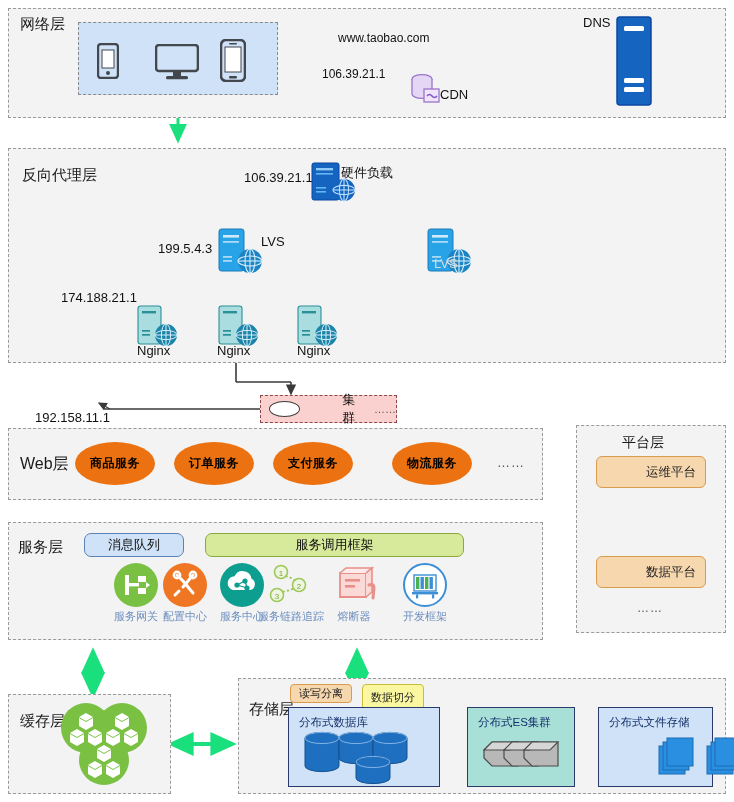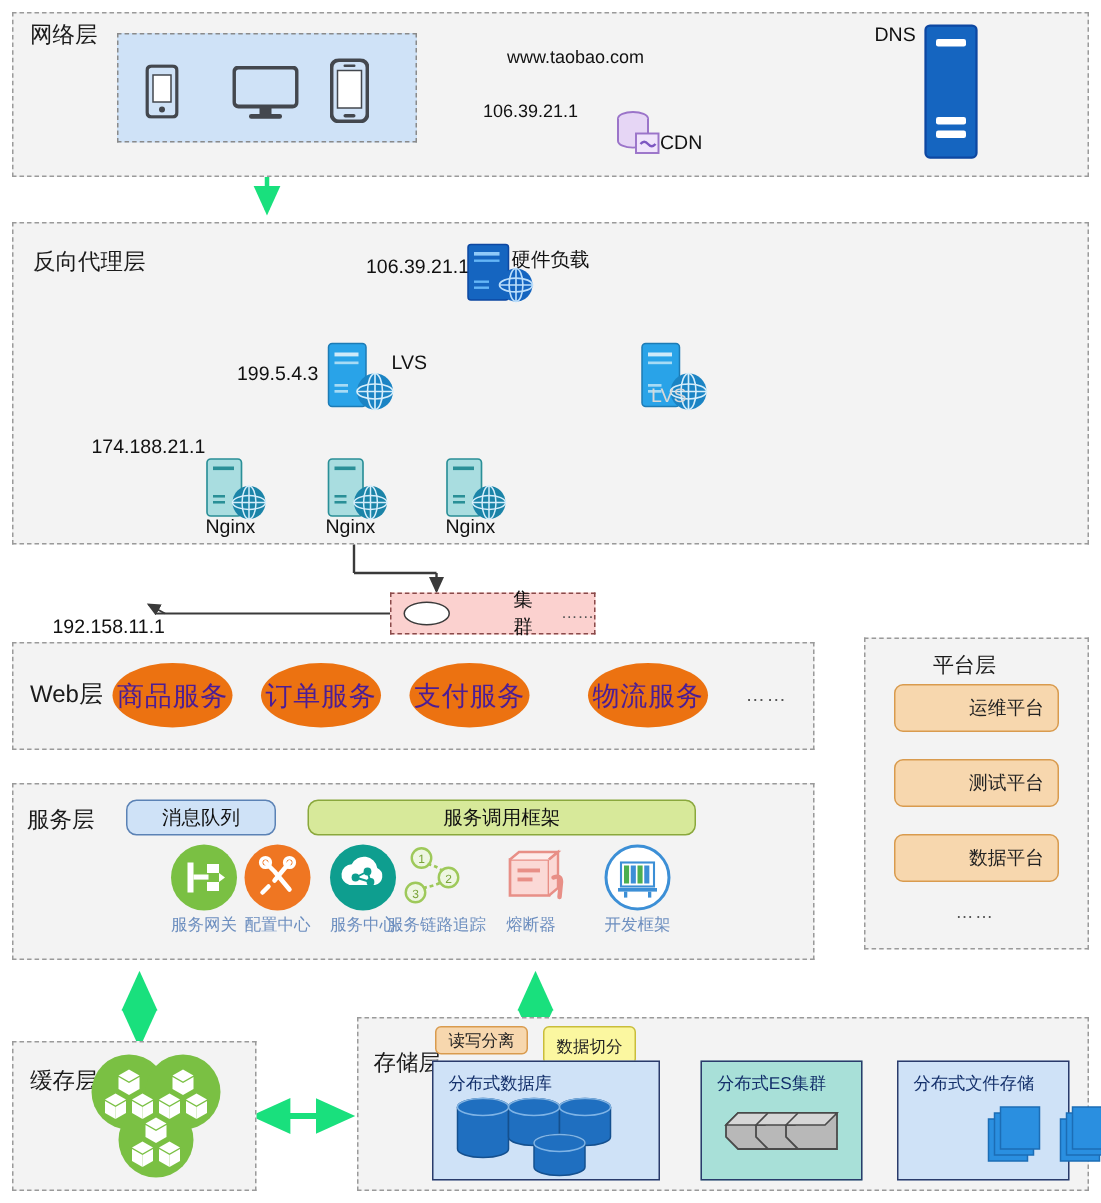--- a/index.html
+++ b/index.html
@@ -45,23 +45,23 @@
 
   .txt { position:absolute; font-size:12px; color:#111; white-space:nowrap; }
   .txt13 { font-size:13px; }
 
   
   .svc-ellipse {
     position:absolute;
     background:#ec7211;
     border-radius:50%;
     display:flex; align-items:center; justify-content:center;
-    color:#4c1d95;
-    font-size:18px;
-    font-weight:normal;
+    color:#000000;
+    font-size:12px;
+    font-weight:bold;
     letter-spacing:0.5px;
   }
   .dots { position:absolute; font-size:13px; color:#555; letter-spacing:1px; }
 
   
   .plat-btn {
     position:absolute;
     background:#f7d7ae;
     border:1px solid #d99b4e;
     border-radius:6px;
@@ -323,24 +323,23 @@
   <div class="layerbox" style="left:8px; top:428px; width:535px; height:72px;"></div>
   <div class="layer-title" style="left:20px; top:455px; font-size:16px;">Web层</div>
 
   <div class="svc-ellipse" style="left:75px; top:442px; width:80px; height:43px;">商品服务</div>
   <div class="svc-ellipse" style="left:174px; top:442px; width:80px; height:43px;">订单服务</div>
   <div class="svc-ellipse" style="left:273px; top:442px; width:80px; height:43px;text-align:center;">支付服务</div>
   <div class="svc-ellipse" style="left:392px; top:442px; width:80px; height:43px;">物流服务</div>
   <div class="dots" style="left:497px; top:455px;">……</div>
 
   <div class="layerbox" style="left:576px; top:425px; width:150px; height:208px;"></div>
-  <div class="layer-title" style="left:622px; top:435px; font-size:14px;">平台层</div>
+  <div class="layer-title" style="left:622px; top:435px; font-size:14px;font-family:Liberation Mono, monospace;">平台层</div>
 
   <div class="plat-btn" style="left:596px; top:456px; width:110px; height:32px;">运维平台</div>
-  <div class="plat-btn" style="left:596px; top:506px; width:110px; height:32px;">测试平台</div>
   <div class="plat-btn" style="left:596px; top:556px; width:110px; height:32px;">数据平台</div>
   <div class="dots" style="left:637px; top:601px; font-size:12px;">……</div>
 
   <div class="layerbox" style="left:8px; top:522px; width:535px; height:118px;"></div>
   <div class="layer-title" style="left:18px; top:538px;">服务层</div>
 
   <div class="pill mq" style="left:84px; top:533px; width:100px; height:24px;">消息队列</div>
   <div class="pill rpc" style="left:205px; top:533px; width:259px; height:24px;">服务调用框架</div>
 
   <div class="svcicon-wrap" style="left:107px; top:563px;">

